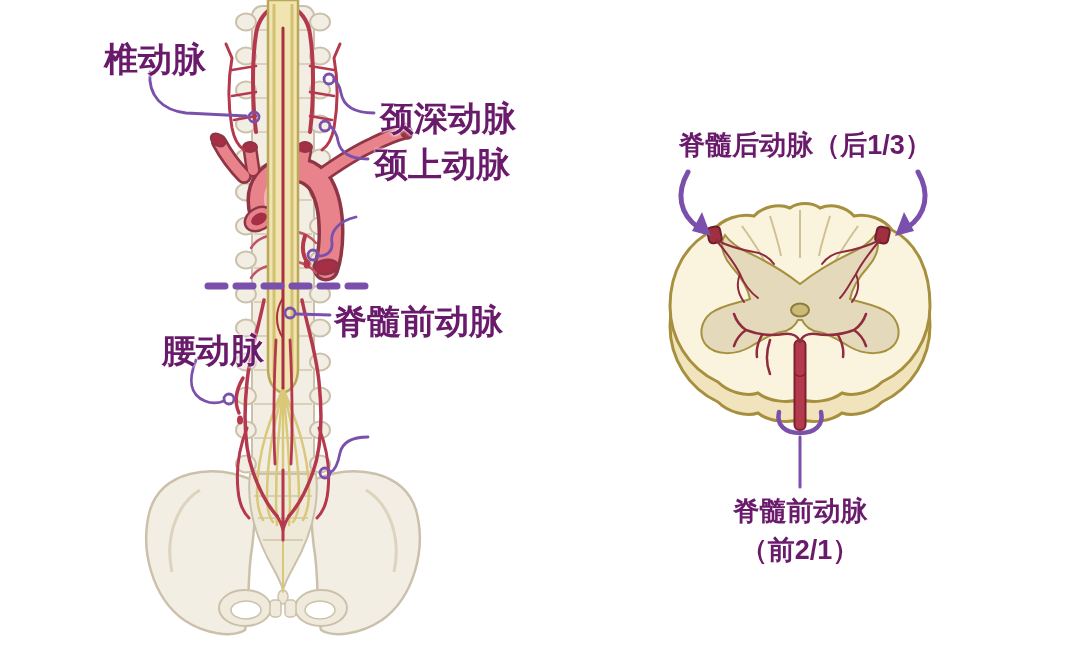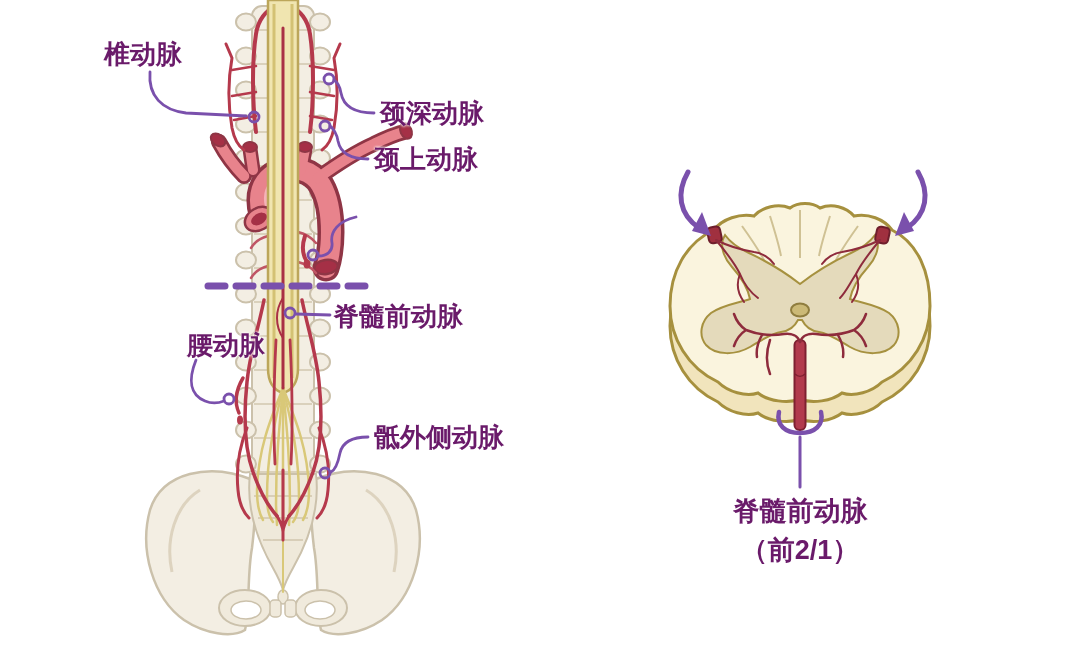--- a/index.html
+++ b/index.html
@@ -7,21 +7,21 @@
     --leader:#7A50AC;
   }
   html,body{margin:0;padding:0;background:#ffffff;}
   .canvas{
     position:relative;width:1080px;height:661px;background:#ffffff;overflow:hidden;
     font-family:"Liberation Sans","DejaVu Sans",sans-serif;
   }
   .art{position:absolute;left:0;top:0;}
   .lbl{
     position:absolute;color:var(--label-text,#6A1A6A);font-weight:bold;
-    font-size:26px;line-height:1.15;white-space:nowrap;
+    font-size:34px;line-height:1.15;white-space:nowrap;
     text-shadow:0 0 3px #fff,0 0 3px #fff;
   }
   .lbl-right{font-size:27px;text-align:center;white-space:normal;}
   .lbl-right .ln{white-space:nowrap;}
 </style>
 </head>
 <body>
 
 <div class="canvas">
 
@@ -187,21 +187,21 @@
       <path stroke-width="4.5" d="M 779,412 C 776,425 785,433 800,433 C 815,433 824,425 821,412"></path>
       <path stroke-width="3" d="M 800,437 L 800,487"></path>
     </g>
   </g>
 </svg>
 
 <div class="lbl" style="left:104px;top:40px;">椎动脉</div>
 <div class="lbl" style="left:380px;top:99px;">颈深动脉</div>
 <div class="lbl" style="left:374px;top:145px;">颈上动脉</div>
 <div class="lbl" style="left:333px;top:302px;">脊髓前动脉</div>
-<div class="lbl" style="left:162px;top:331px;margin-left:25px;">腰动脉</div>
-<div class="lbl" style="left:374px;top:423px;">骶外侧动脉</div>
-
+<div class="lbl" style="left:162px;top:331px;">腰动脉</div>
+
+<div class="lbl lbl-right" style="left:655px;top:130px;width:300px;">脊髓后动脉（后1/3）</div>
 <div class="lbl lbl-right" style="left:697px;top:492px;width:206px;line-height:1.45;">
   <div class="ln">脊髓前动脉</div>
   <div class="ln">（前2/1）</div>
 </div>
 
 </div>
 
 </body></html>

